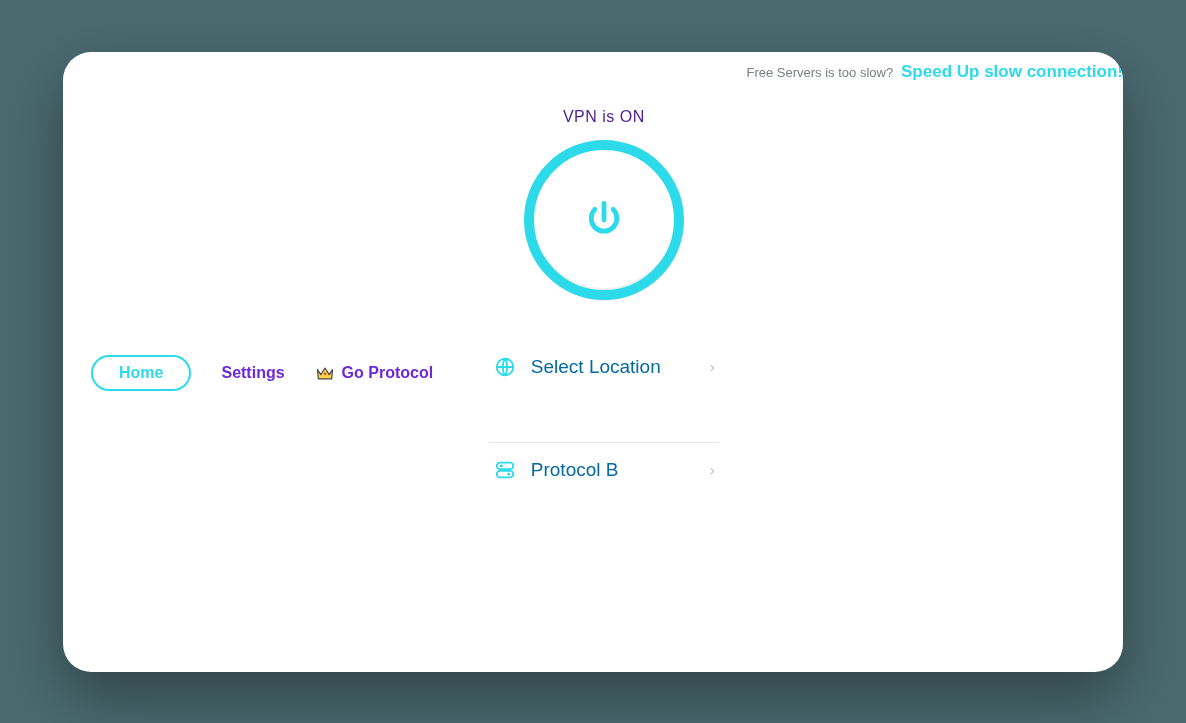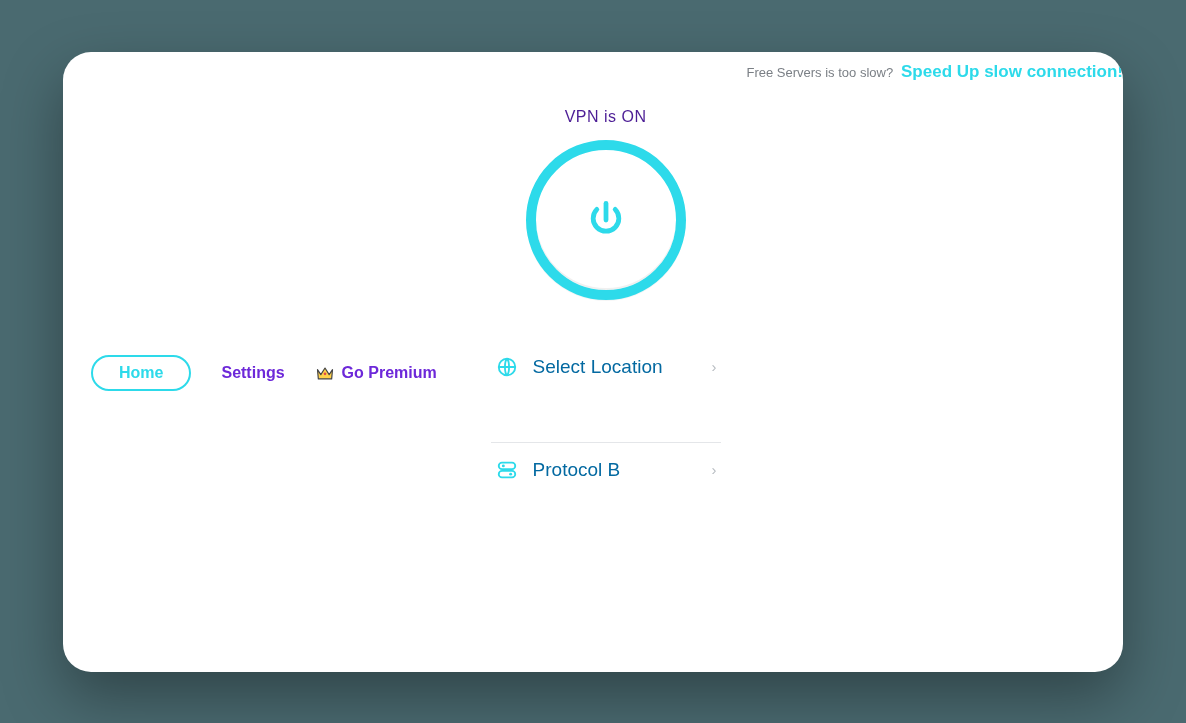--- a/index.html
+++ b/index.html
@@ -130,21 +130,21 @@
     <div class="nav-tab">
       <span>Settings</span>
     </div>
     <div class="nav-tab">
       <span class="crown-icon">
         <svg width="20" height="18" viewBox="0 0 24 20">
           <path d="M3 6 L7 12 L12 4 L17 12 L21 6 L20 17 L4 17 Z" fill="#ffd24a" stroke="#444" stroke-width="1.4" stroke-linejoin="round"></path>
           <circle cx="12" cy="11" r="1.6" fill="#e04a4a"></circle>
         </svg>
       </span>
-      <span>Go Premium</span>
+      <span>Go Protocol</span>
     </div>
   </div>
 
   <div class="main">
     <div class="status-text">VPN is ON</div>
 
     <div class="power-button">
       <span class="power-icon">
         <svg width="44" height="44" viewBox="0 0 24 24">
           <path d="M12 3 L12 12" stroke="#2ddaea" stroke-width="2.6" stroke-linecap="round" fill="none"></path>

